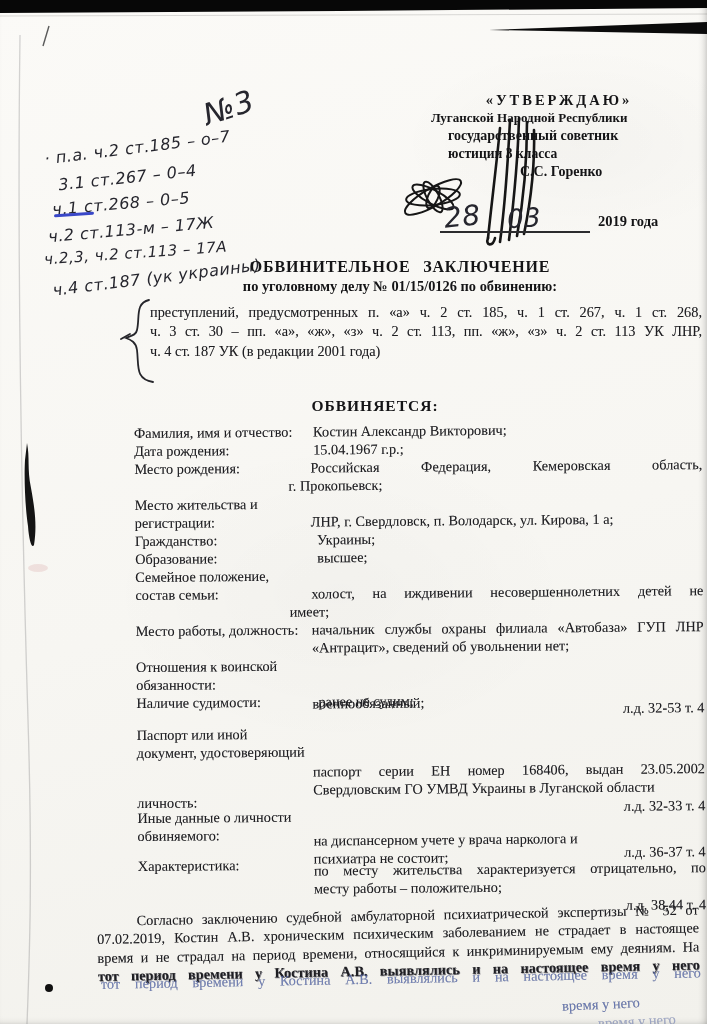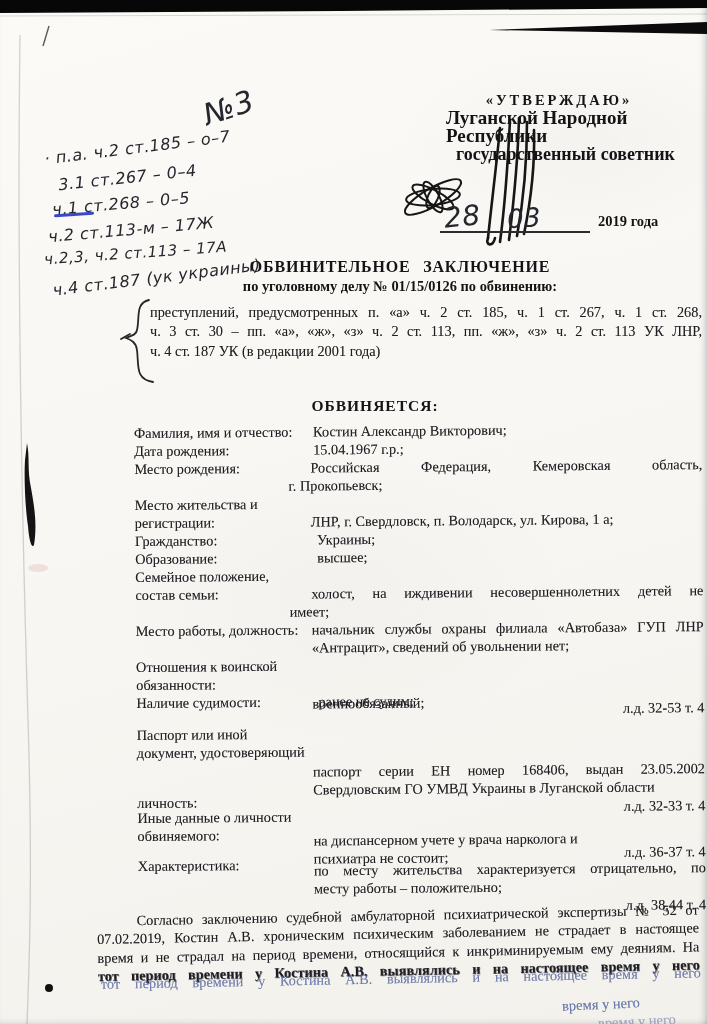--- a/index.html
+++ b/index.html
@@ -71,22 +71,24 @@
   <span class="hw" style="left:44px; top:138px; font-size:16px; transform:rotate(-7deg);">· п.а. ч.2 ст.185 – о–7</span>
   <span class="hw" style="left:58px; top:168px; font-size:16px; transform:rotate(-6deg);">3.1 ст.267 – 0–4</span>
   <span class="hw" style="left:52px; top:194px; font-size:16px; transform:rotate(-5deg);">ч.1 ст.268 – 0–5</span>
   <div style="position:absolute; left:54px; top:213px; width:40px; height:3px; background:#3947c8; border-radius:2px; transform:rotate(-4deg);"></div>
   <span class="hw" style="left:48px; top:220px; font-size:16px; transform:rotate(-5deg);">ч.2 ст.113-м – 17Ж</span>
   <span class="hw" style="left:44px; top:244px; font-size:15px; transform:rotate(-4deg);">ч.2,3, ч.2 ст.113 – 17А</span>
   <span class="hw" style="left:52px; top:268px; font-size:16px; transform:rotate(-7deg);">ч.4 ст.187 (ук украины)</span>
 
   <div style="position:absolute; left:428px; top:92px; width:262px;">
     <div class="b center" style="font-size:14.5px; letter-spacing:3px;">«УТВЕРЖДАЮ»</div>
-    <div class="b" style="font-size:19px; line-height:18px; margin-left:18px;">Луганской Народной Республики</div>
-    <div class="b" style="font-size:18px; line-height:18px; margin-left:28px;">государственный советник</div>
+    <div class="b" style="font-size:13px; line-height:18px; margin-left:3px;">Луганской Народной Республики</div>
+    <div class="b" style="font-size:14px; line-height:18px; margin-left:20px;">государственный советник</div>
+    <div class="b" style="font-size:13.6px; line-height:18px; margin-left:20px;">юстиции 3 класса</div>
+    <div class="b" style="font-size:14px; line-height:18px; margin-left:92px;">С.С. Горенко</div>
   </div>
   <span class="hw" style="left:444px; top:200px; font-size:28px; transform:rotate(-6deg);">28</span>
   <span class="hw" style="left:507px; top:203px; font-size:26px; transform:rotate(-4deg);">03</span>
   <div style="position:absolute; left:440px; top:231px; width:150px; height:2px; background:#2c2c2e;"></div>
   <span class="t b" style="left:598px; top:213px; font-size:14.5px;">2019 года</span>
 
   <div style="position:absolute; left:90px; top:258px; width:620px;">
     <div class="b center" style="font-size:16px; letter-spacing:0.8px; word-spacing:8px;">ОБВИНИТЕЛЬНОЕ ЗАКЛЮЧЕНИЕ</div>
     <div class="b center" style="font-size:14.4px; margin-top:2px;">по уголовному делу № 01/15/0126 по обвинению:</div>
   </div>

